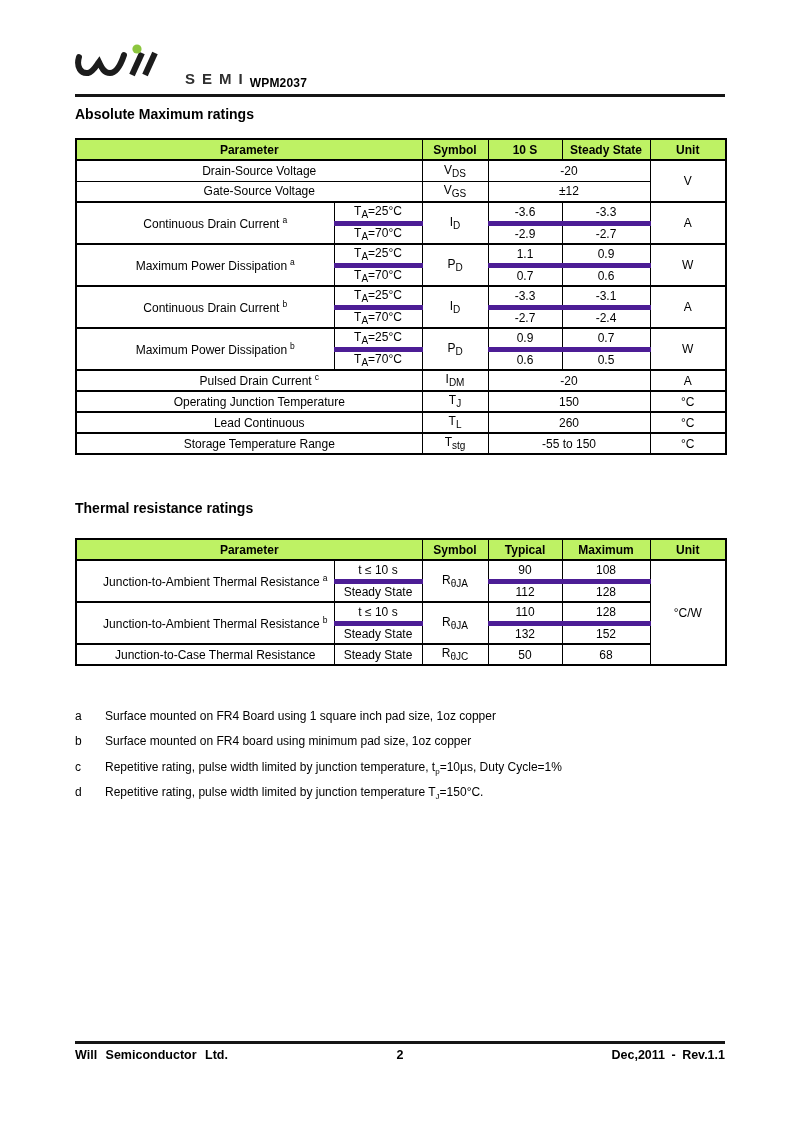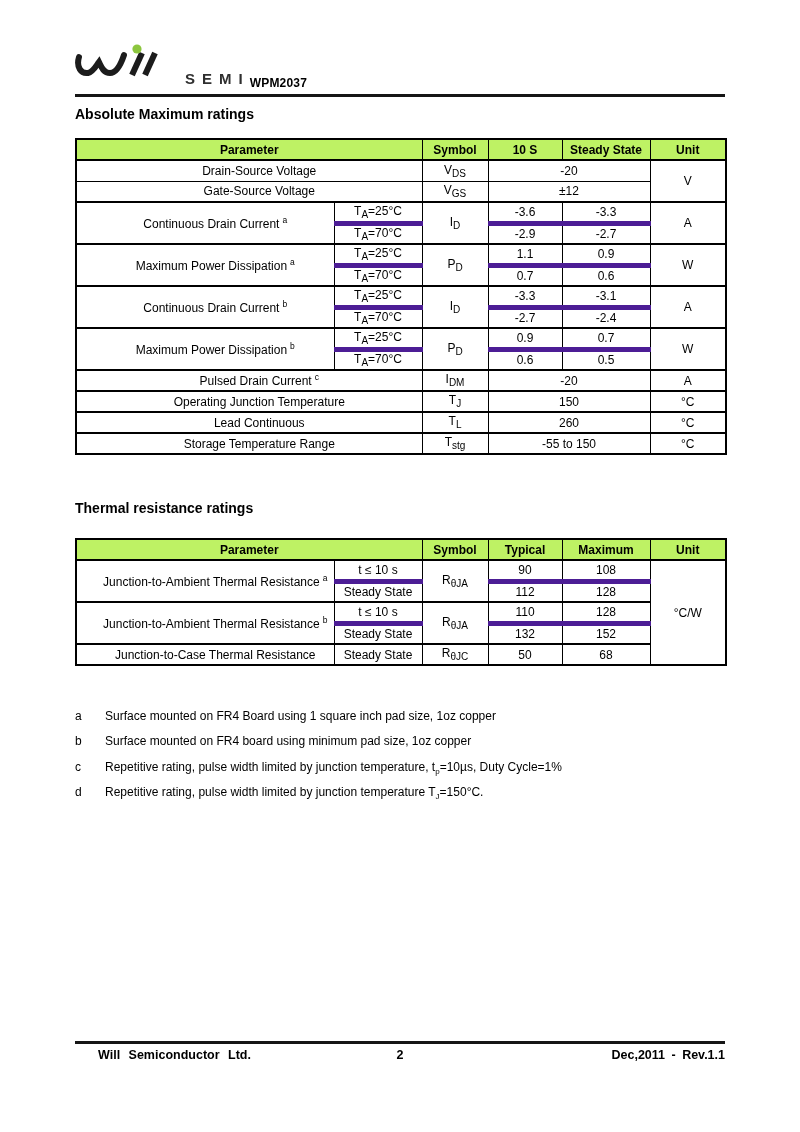--- a/index.html
+++ b/index.html
@@ -40,21 +40,21 @@
   
   .notes { margin-top:44px; font-size:12px; }
   .note { display:flex; margin-bottom:8px; line-height:13px; }
   .note .k { width:30px; flex:0 0 30px; }
   .note sub { font-size:8px; }
 
   
   .footer { position:absolute; left:75px; width:650px; top:1041px;
             border-top:3px solid #151515; padding-top:4px;
             font-size:12.5px; font-weight:bold; }
-  .footer .left  { float:left; word-spacing:5px;margin-left:23px; }
+  .footer .left  { float:left; word-spacing:5px; }
   .footer .right { float:right; word-spacing:3px; }
   .footer .center { position:absolute; left:0; right:0; text-align:center; }
 </style>
 </head>
 <body>
 
 <div class="page">
   <div class="content">
 
     <div class="hdr">

